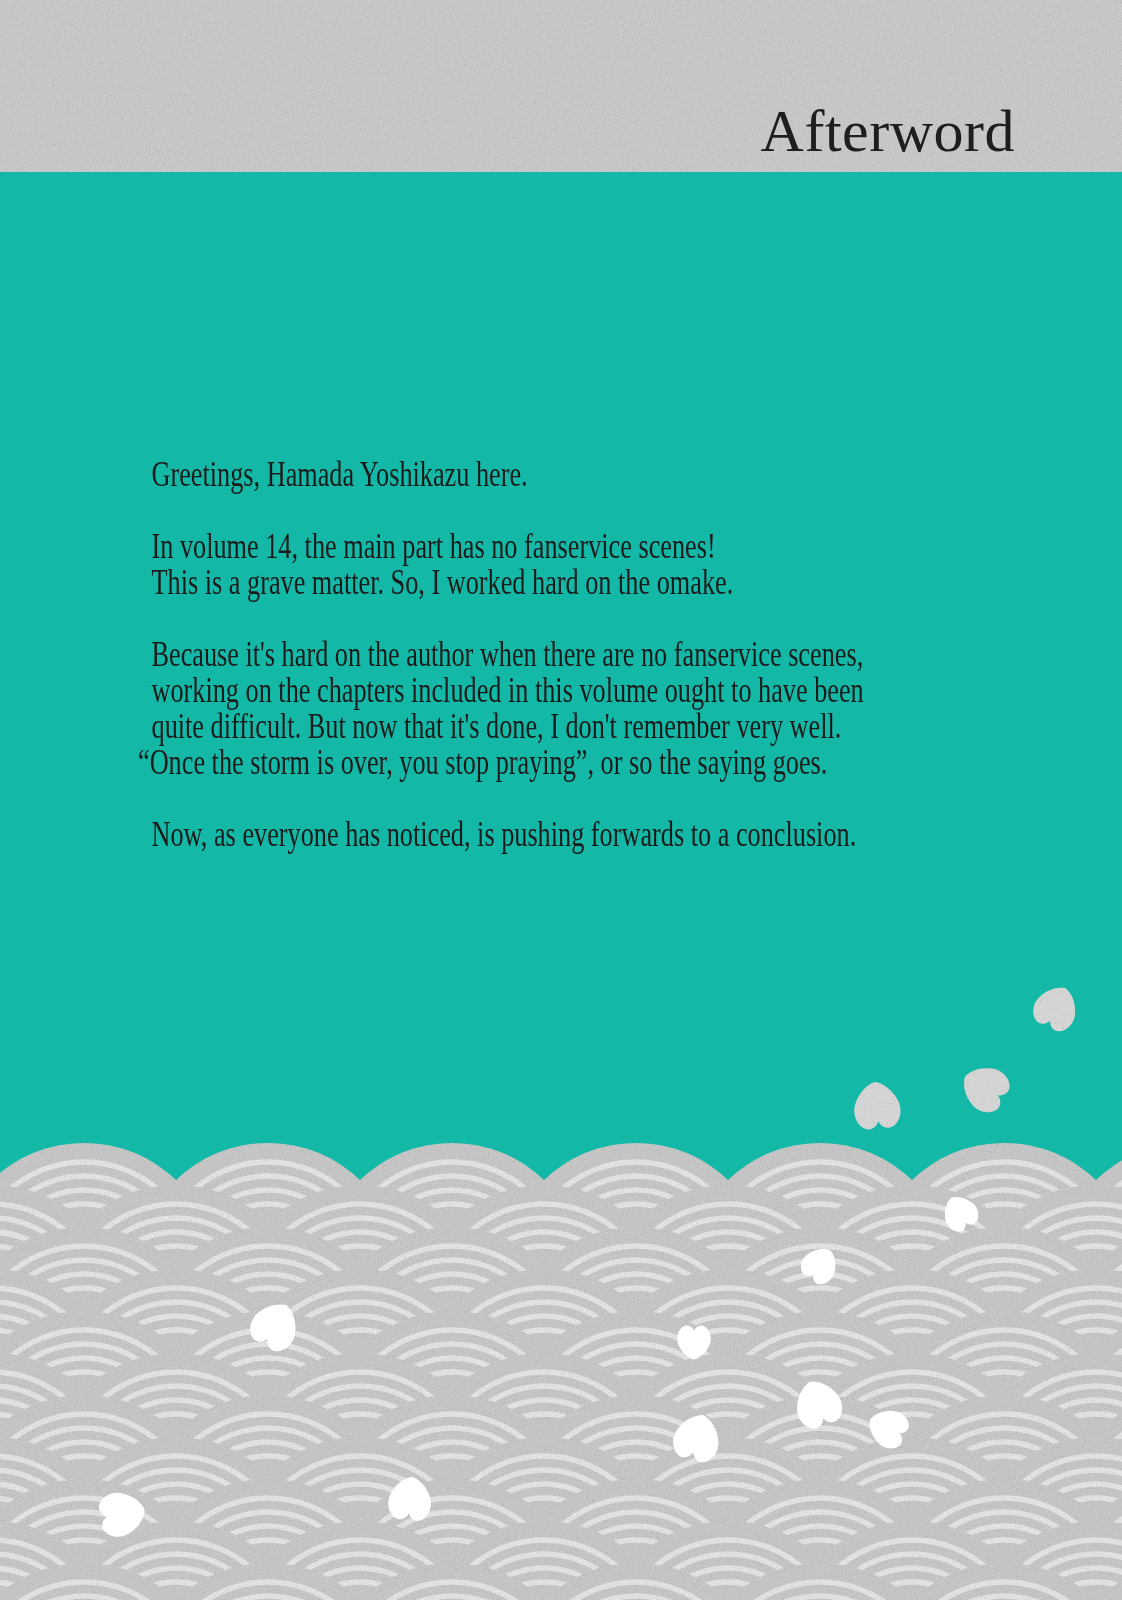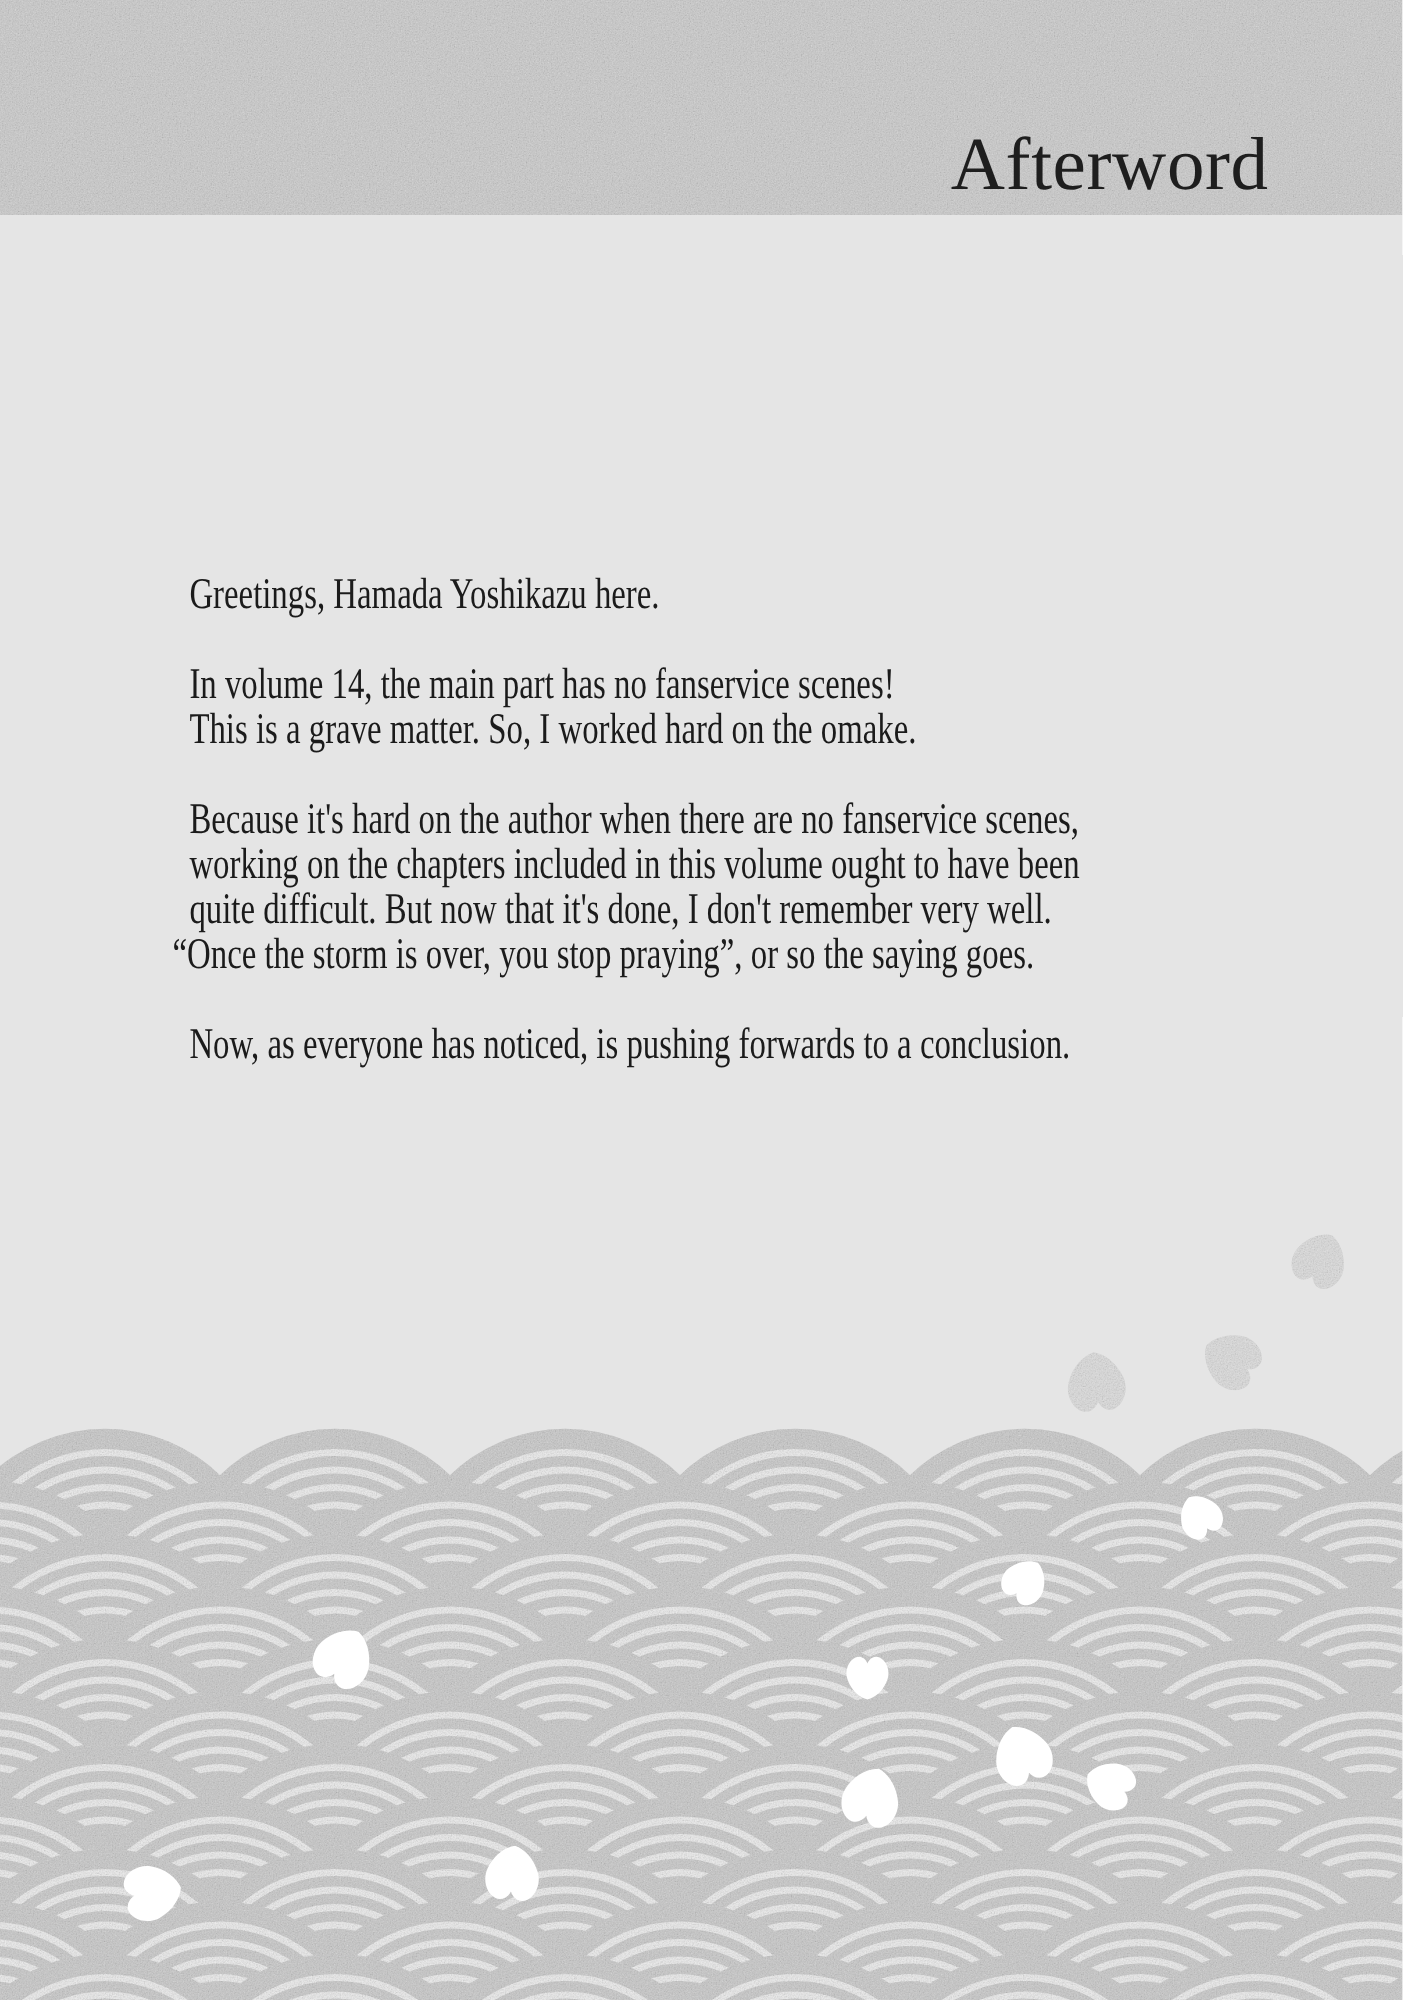--- a/index.html
+++ b/index.html
@@ -1,20 +1,20 @@
 <!DOCTYPE html>
 <html><head>
 <meta charset="utf-8">
 <style>
   html, body { margin: 0; padding: 0; background: #ffffff; }
   .page {
     position: relative;
     width: 1122px;
     height: 1600px;
-    background: #e5e5e5;
+    background: #14b8a6;
     overflow: hidden;
     font-family: "Liberation Serif", serif;
   }
   #bg-art {
     position: absolute;
     left: 0; top: 0;
     width: 1122px; height: 1600px;
     z-index: 0;
   }
   .banner-title {

